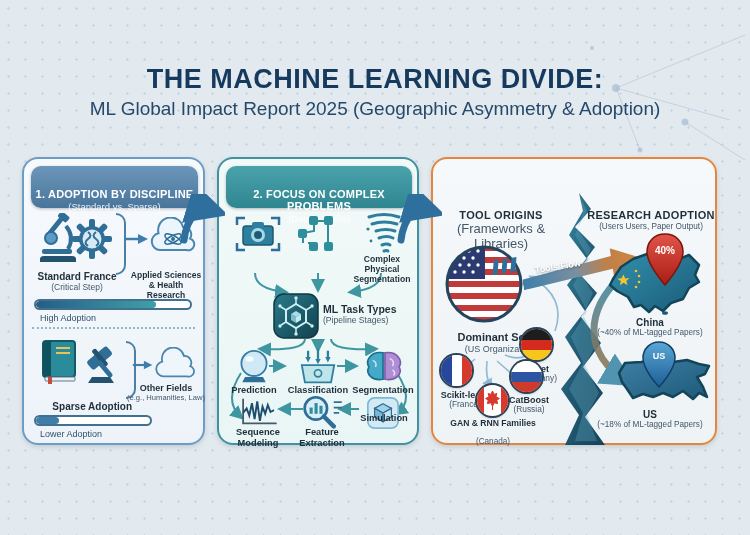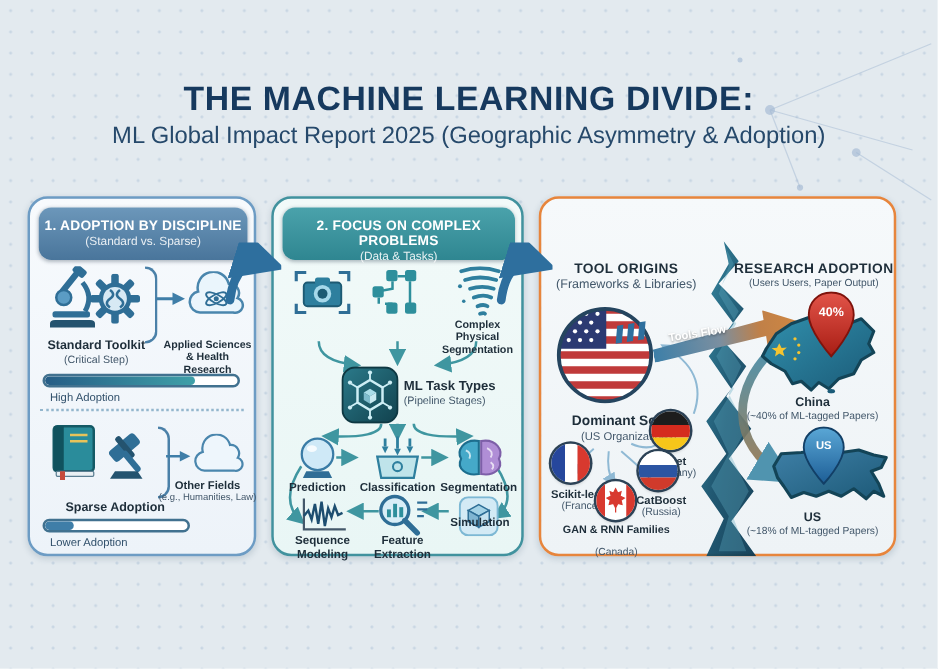--- a/index.html
+++ b/index.html
@@ -6,21 +6,21 @@
   body{font-family:"Liberation Sans",sans-serif;}
   #stage{position:relative;width:750px;height:535px;overflow:hidden;
     background-color:#e3eaef;
     background-image:radial-gradient(rgba(140,170,200,.30) 1px, transparent 1.4px);
     background-size:17px 17px;color:#1e2e3a;}
   .abs{position:absolute;}
   .panel{position:absolute;top:157px;height:288px;border-radius:16px;box-sizing:border-box;}
   .p1{left:22px;width:183px;border:2px solid #6d9cc4;background:linear-gradient(#f7fafd,#edf3f9);box-shadow:0 2px 5px rgba(40,70,100,.18);}
   .p2{left:217px;width:202px;border:2px solid #41929e;background:linear-gradient(#f2faf9,#e9f6f5);box-shadow:0 2px 5px rgba(40,70,100,.18);}
   .p3{left:431px;width:286px;border:2px solid #e7853c;background:linear-gradient(#f6f9fb,#eef3f6);box-shadow:0 2px 5px rgba(40,70,100,.18);}
-  .phead{position:absolute;left:7px;top:7px;border-radius:10px;text-align:center;color:#fff;padding-top:9px;box-sizing:border-box;box-shadow:0 1px 3px rgba(20,40,60,.3);}
+  .phead{position:absolute;left:7px;top:7px;border-radius:10px;text-align:center;color:#fff;padding-top:22px;box-sizing:border-box;box-shadow:0 1px 3px rgba(20,40,60,.3);}
   .phead .t{font-size:11px;font-weight:700;letter-spacing:.2px;}
   .phead .s{font-size:9.5px;color:rgba(255,255,255,.88);margin-top:1px;}
   .h1{background:linear-gradient(#6c97ba,#49759b);width:167px;height:42px;}
   .h2{background:linear-gradient(#4aa2ab,#2f8691);width:186px;height:42px;}
   .h3{background:linear-gradient(100deg,#2f6fa8 0%,#5d87ad 45%,#e8813a 85%);width:270px;height:42px;}
   .lblb{font-weight:700;color:#1e2e3a;text-align:center;line-height:1.15;}
   .lbls{color:#42576a;text-align:center;line-height:1.15;}
   .bar{box-sizing:border-box;height:11px;border:2px solid #41718f;border-radius:7px;background:#fff;overflow:hidden;}
   .bar .fill{height:100%;border-radius:4px;background:linear-gradient(90deg,#265d86,#3fa0a8);}
   .bracket{border:2px solid #4a80a8;border-left:none;border-radius:0 10px 10px 0;width:8px;}
@@ -80,21 +80,21 @@
         <path d="M14 1 L24 6 L14 11 z" fill="#3f7ea8"></path>
     </svg>
     <svg class="abs" style="left:123px;top:58px;" width="54" height="38" viewBox="0 0 54 38">
       <path d="M13 33 a8.5 8.5 0 0 1 -1.5 -16.8 A12.5 12.5 0 0 1 36 10 a7.5 7.5 0 0 1 7 11.5 a6 6 0 0 1 -3.5 11.5 z" fill="#eaf5fc" stroke="#4a86ad" stroke-width="2"></path>
       <g stroke="#2f6e96" stroke-width="1.5" fill="none">
         <ellipse cx="26" cy="22" rx="9" ry="3.4" transform="rotate(-28 26 22)"></ellipse>
         <ellipse cx="26" cy="22" rx="9" ry="3.4" transform="rotate(28 26 22)"></ellipse>
       </g>
       <circle cx="26" cy="22" r="2" fill="#2f6e96"></circle>
     </svg>
-    <div class="abs lblb" style="left:2px;top:112px;width:102px;font-size:10px;">Standard Toolkit</div>
+    <div class="abs lblb" style="left:2px;top:112px;width:102px;font-size:10px;">Standard France</div>
     <div class="abs lbls" style="left:2px;top:124px;width:102px;font-size:8.5px;">(Critical Step)</div>
     <div class="abs lblb" style="left:106px;top:112px;width:72px;font-size:8.5px;">Applied Sciences &amp; Health Research</div>
 
     <div class="abs bar" style="left:10px;top:140px;width:158px;">
       <div class="fill" style="width: 78%;"></div>
     </div>
     <div class="abs" style="left:16px;top:154px;font-size:9px;color:#31506b;">High Adoption</div>
 
     <div class="abs divider" style="left:8px;top:168px;width:163px;"></div>
 
@@ -286,21 +286,21 @@
         <stop offset="0" stop-color="#2e86a0"></stop>
             <stop offset=".5" stop-color="#16506b"></stop>
             <stop offset="1" stop-color="#0d3a52"></stop>
           </linearGradient>
         </defs>
       <polygon points="30,0 42,16 26,34 46,54 28,78 48,100 32,124 52,150 34,174 54,200 36,224 56,252 16,252 30,222 12,196 32,170 16,144 36,118 18,92 38,66 20,42 34,18" fill="url(#crk)" opacity=".95"></polygon>
       <polygon points="32,6 38,18 28,36 42,56 30,78 44,100 34,122 48,150 36,172 50,200 38,222 48,248 26,248 34,220 20,196 34,170 22,144 38,118 24,92 40,66 26,42 34,20" fill="#5fa8c0" opacity=".35"></polygon>
     </svg>
 
     <div class="abs lblb" style="left:4px;top:50px;width:128px;font-size:11px;letter-spacing:.3px;">TOOL ORIGINS</div>
-    <div class="abs lbls" style="left:4px;top:63px;width:128px;font-size:10px;">(Frameworks &amp; Libraries)</div>
+    <div class="abs lbls" style="left:4px;top:63px;width:128px;font-size:13px;">(Frameworks &amp; Libraries)</div>
     <div class="abs lblb" style="left:152px;top:50px;width:132px;font-size:11px;letter-spacing:.3px;">RESEARCH ADOPTION</div>
     <div class="abs lbls" style="left:152px;top:63px;width:132px;font-size:8.2px;">(Users Users, Paper Output)</div>
 
     <svg class="abs" style="left:0;top:0;pointer-events:none;" width="282" height="284" viewBox="0 0 282 284">
       <defs>
         <marker id="ah2" markerWidth="7" markerHeight="7" refX="5" refY="3.5" orient="auto">
             <path d="M0 0 L7 3.5 L0 7 z" fill="#8fb9d4"></path>
           </marker>
         <marker id="ah3" markerWidth="5" markerHeight="5" refX="3.5" refY="2.5" orient="auto">
             <path d="M0 0 L5 2.5 L0 5 z" fill="#3f8aa8"></path>

